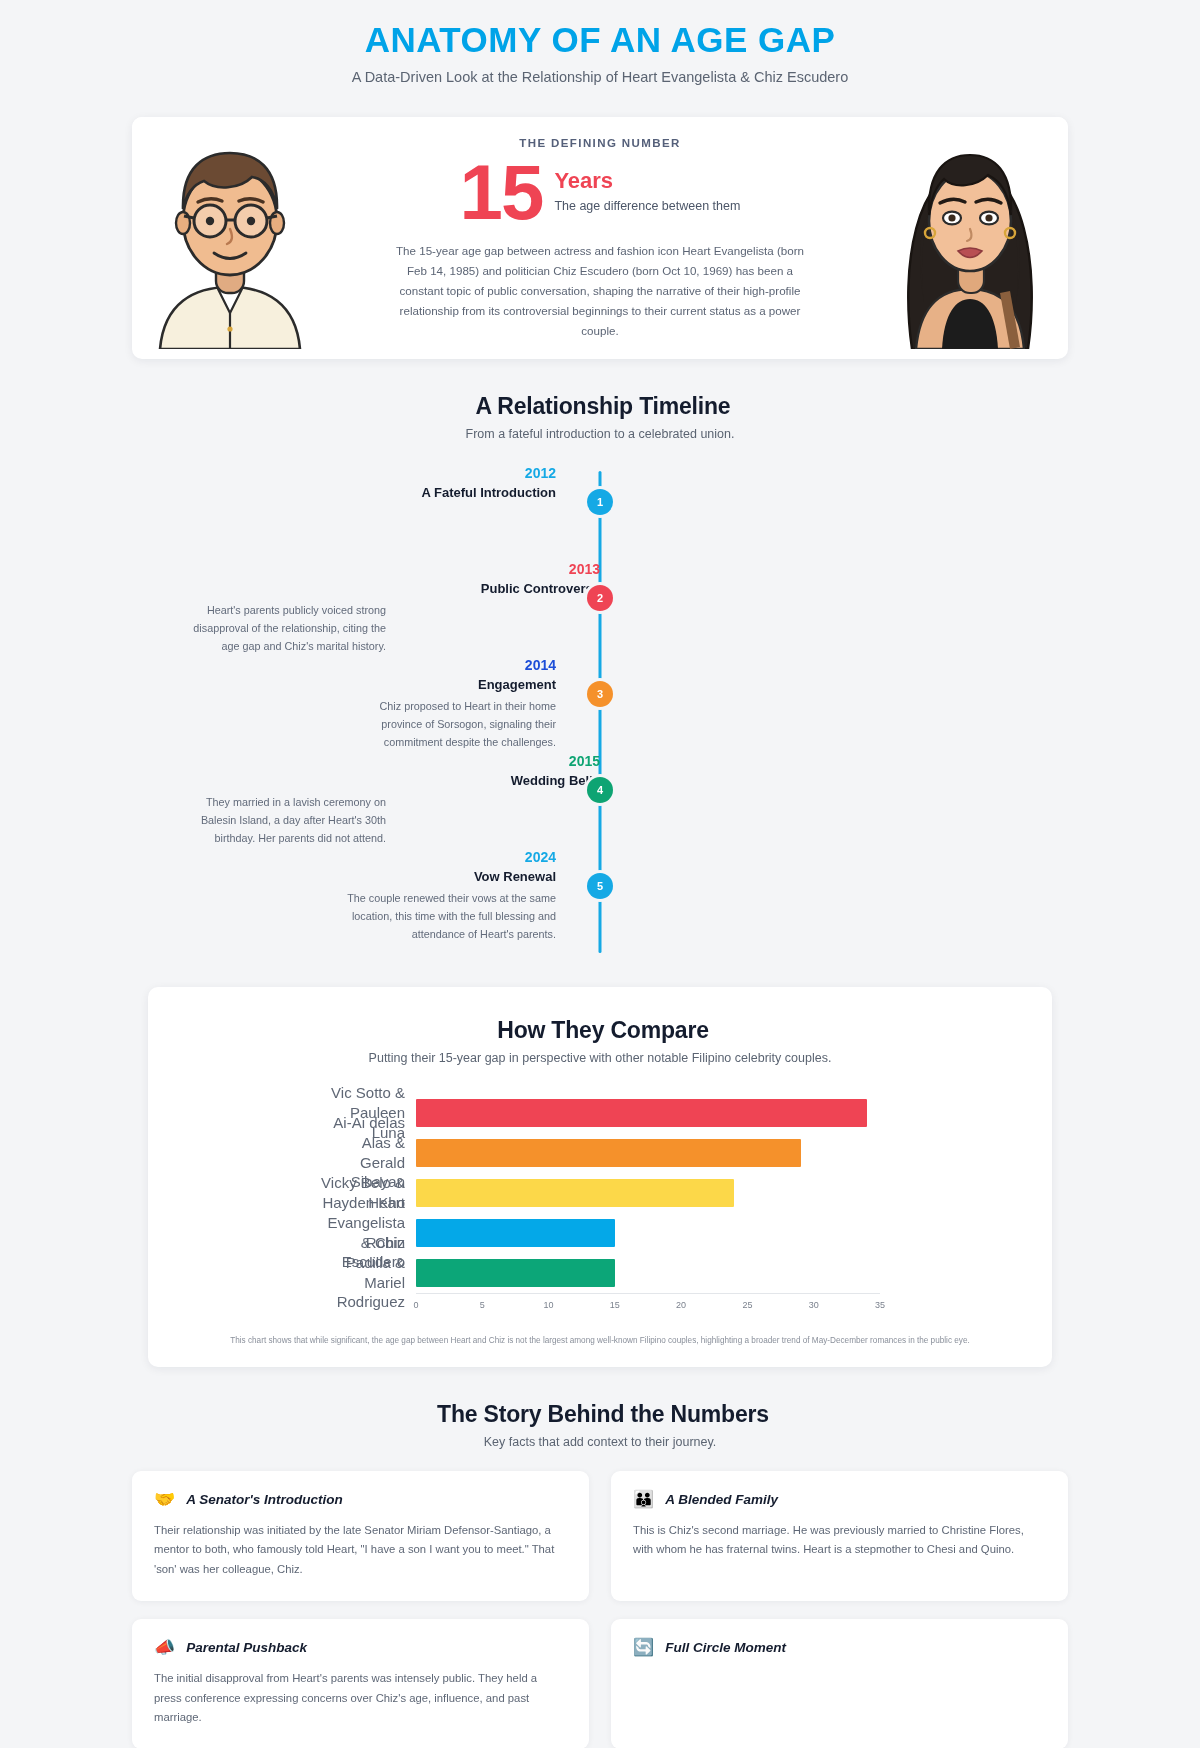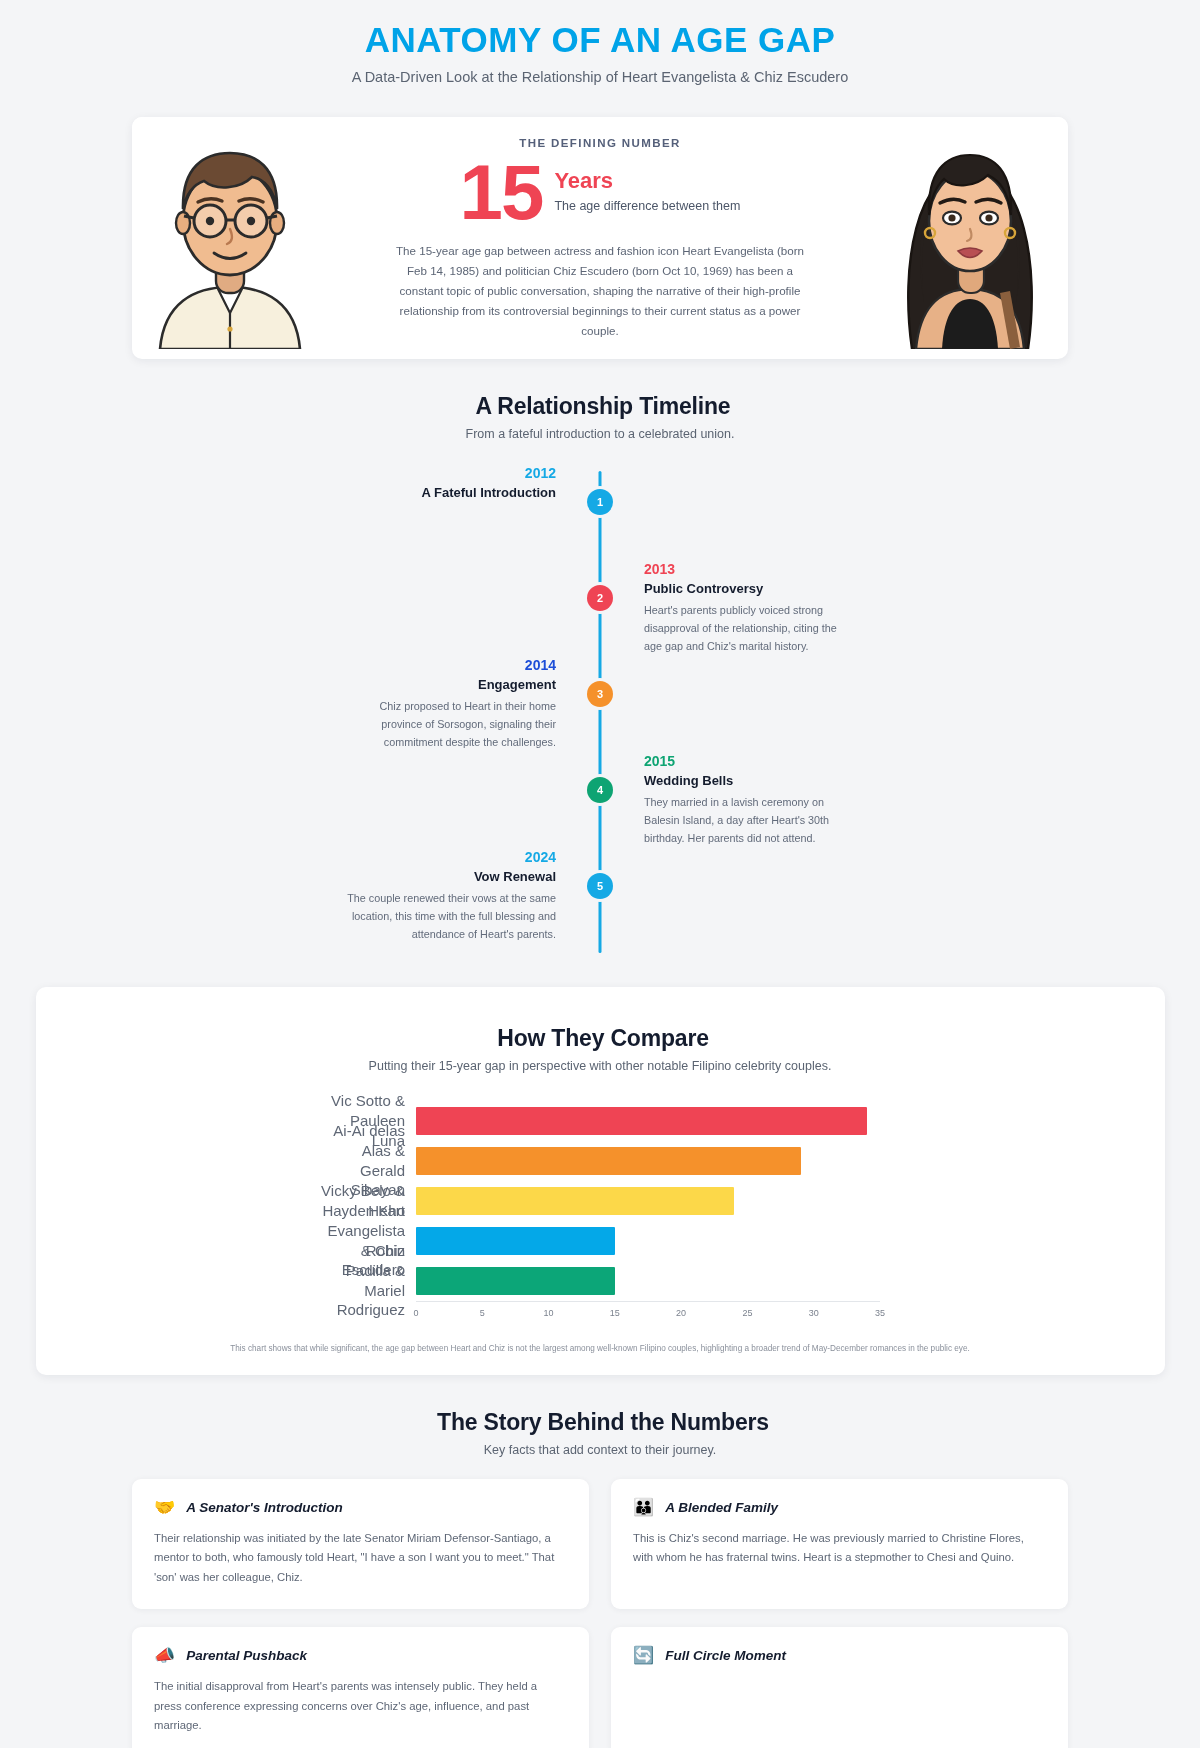--- a/index.html
+++ b/index.html
@@ -85,24 +85,24 @@
   .tl-spine {
     position: absolute;
     left: 50%;
     transform: translateX(-50%);
     top: 6px;
     bottom: 6px;
     width: 3px;
     background: #15a9e5;
     border-radius: 2px;
   }
-  .tl-row { position: relative; display: flex; min-height: 96px; }
+  .tl-row { position: relative; display: flex; min-height: 96px; flex-direction: column; }
   .tl-col { width: 50%; }
   .tl-left { padding-right: 44px; text-align: right; }
-  .tl-right { padding-left: 44px; text-align: left; }
+  .tl-right { padding-left: 44px; text-align: right; }
   .tl-year { font-size: 14px; font-weight: 700; margin-bottom: 4px; }
   .tl-title { font-size: 13px; font-weight: 700; color: #141c2e; margin-bottom: 5px; }
   .tl-desc { font-size: 10.8px; line-height: 1.68; color: #626b7b; max-width: 210px; }
   .tl-left .tl-desc { margin-left: auto; }
   .tl-dot {
     position: absolute;
     left: 50%;
     top: 24px;
     transform: translateX(-50%);
     width: 26px; height: 26px;
@@ -110,26 +110,26 @@
     color: #fff;
     font-size: 11px;
     font-weight: 700;
     display: flex; align-items: center; justify-content: center;
     z-index: 2;
     box-shadow: 0 0 0 3px #f4f5f7;
   }
 
   
   .chart-card {
-    width: 1129px;
+    width: 904px;
     margin: 28px auto 0;
     background: #fff;
     border-radius: 10px;
     box-shadow: 0 2px 10px rgba(20,30,50,0.07);
-    padding: 34px 34px 20px;
+    padding: 26px 34px 20px;
   }
   .chart-card .sect-head { margin-top: 4px; }
   .chart-area { margin: 28px auto 0; width: 560px; }
   .bar-row { display: flex; align-items: center; height: 40px; }
   .bar-label {
     width: 96px;
     flex: 0 0 96px;
     text-align: right;
     padding-right: 11px;
     font-size: 15px;

